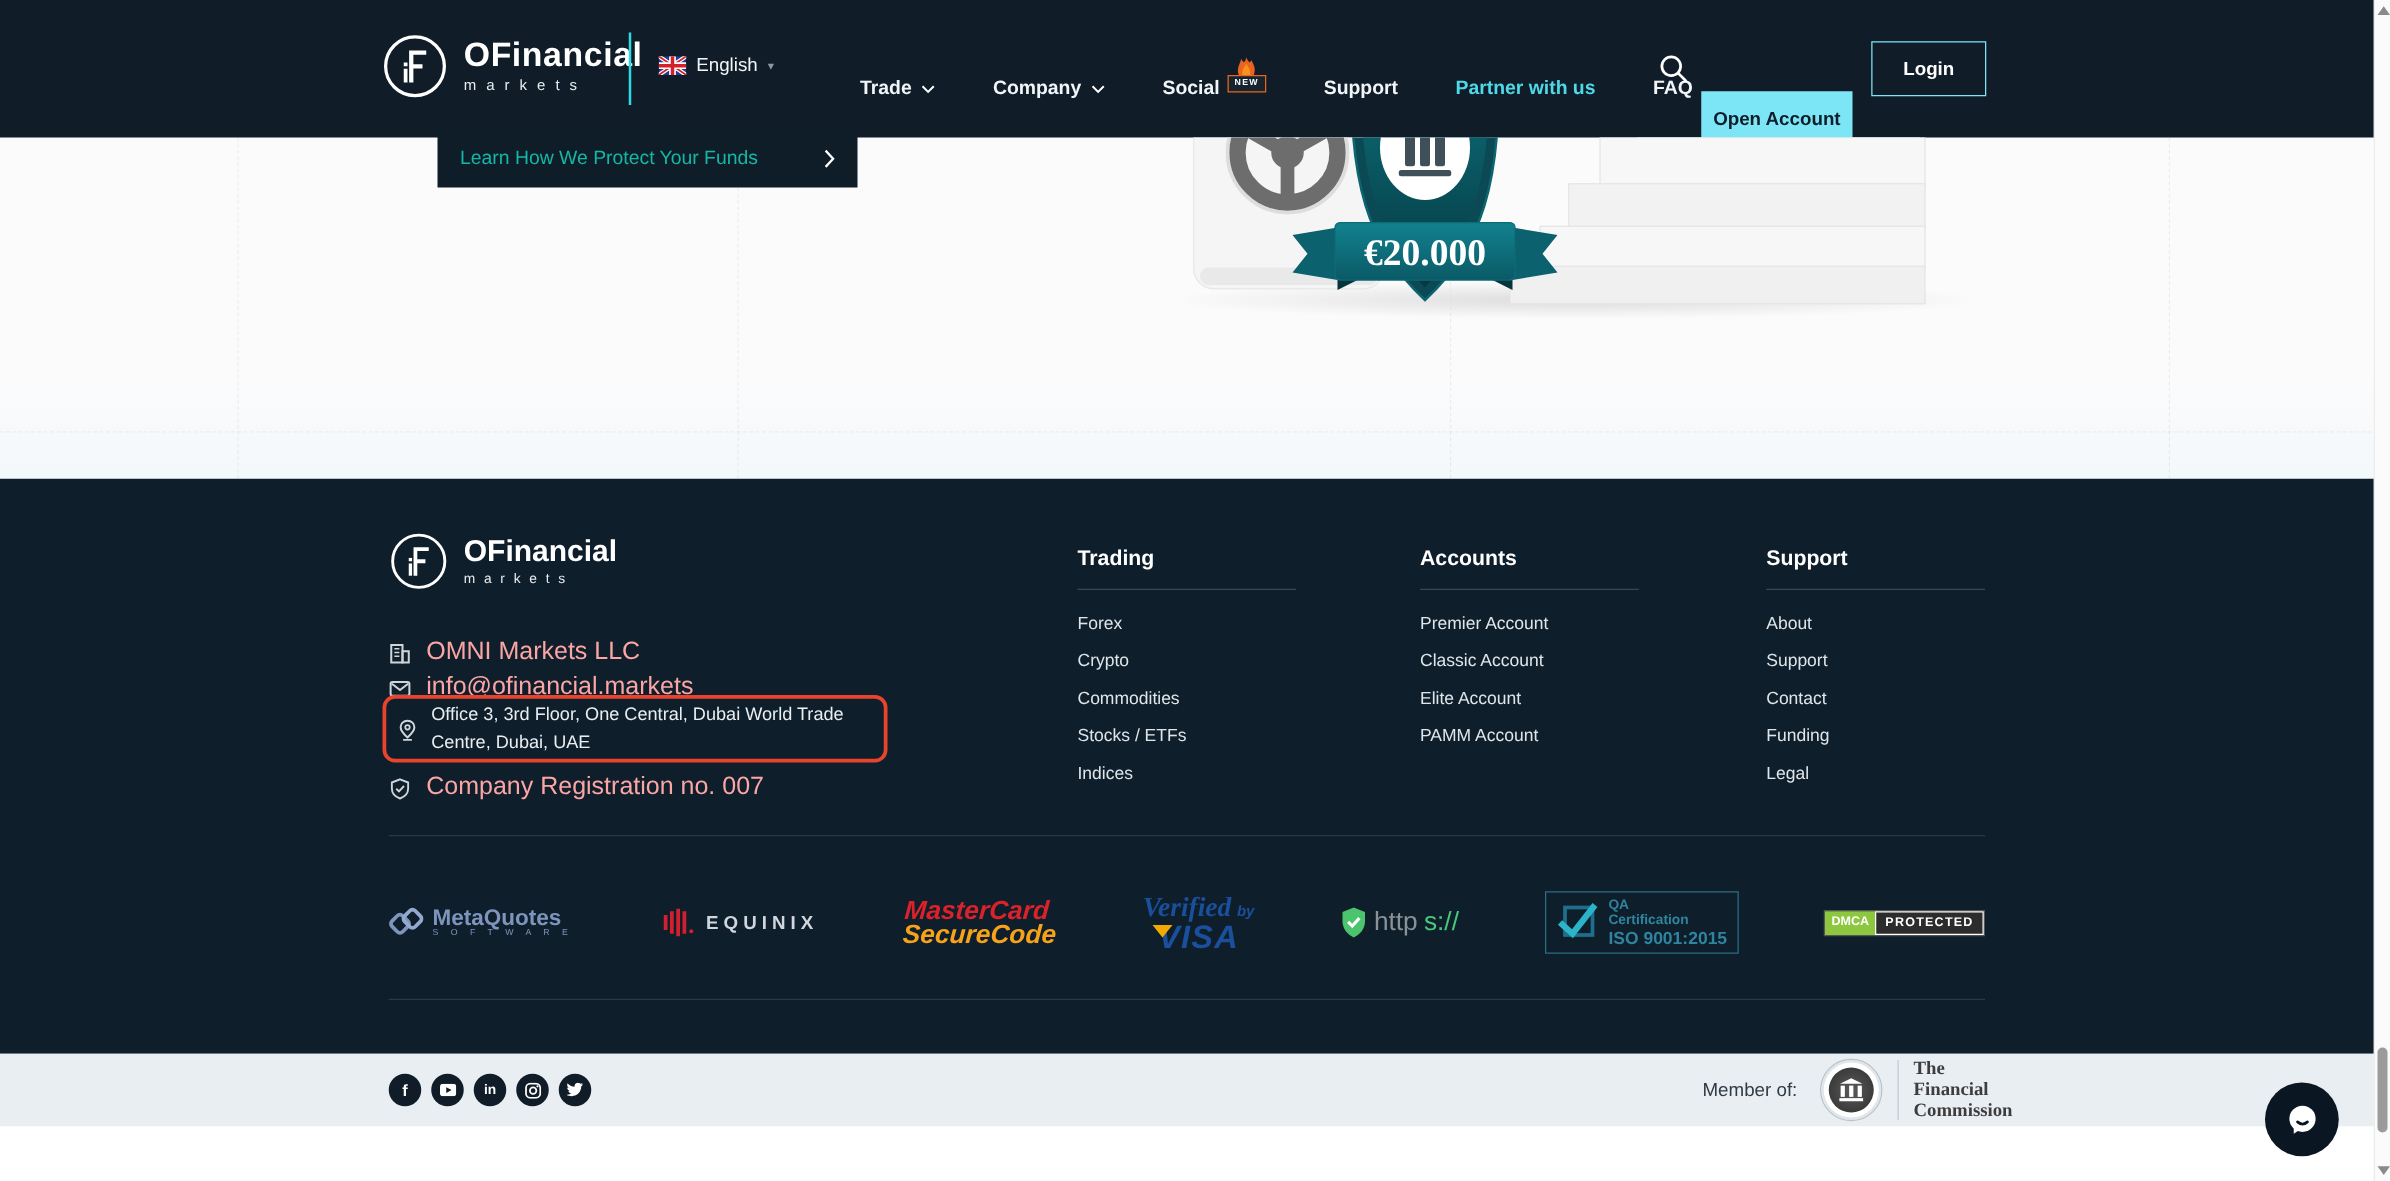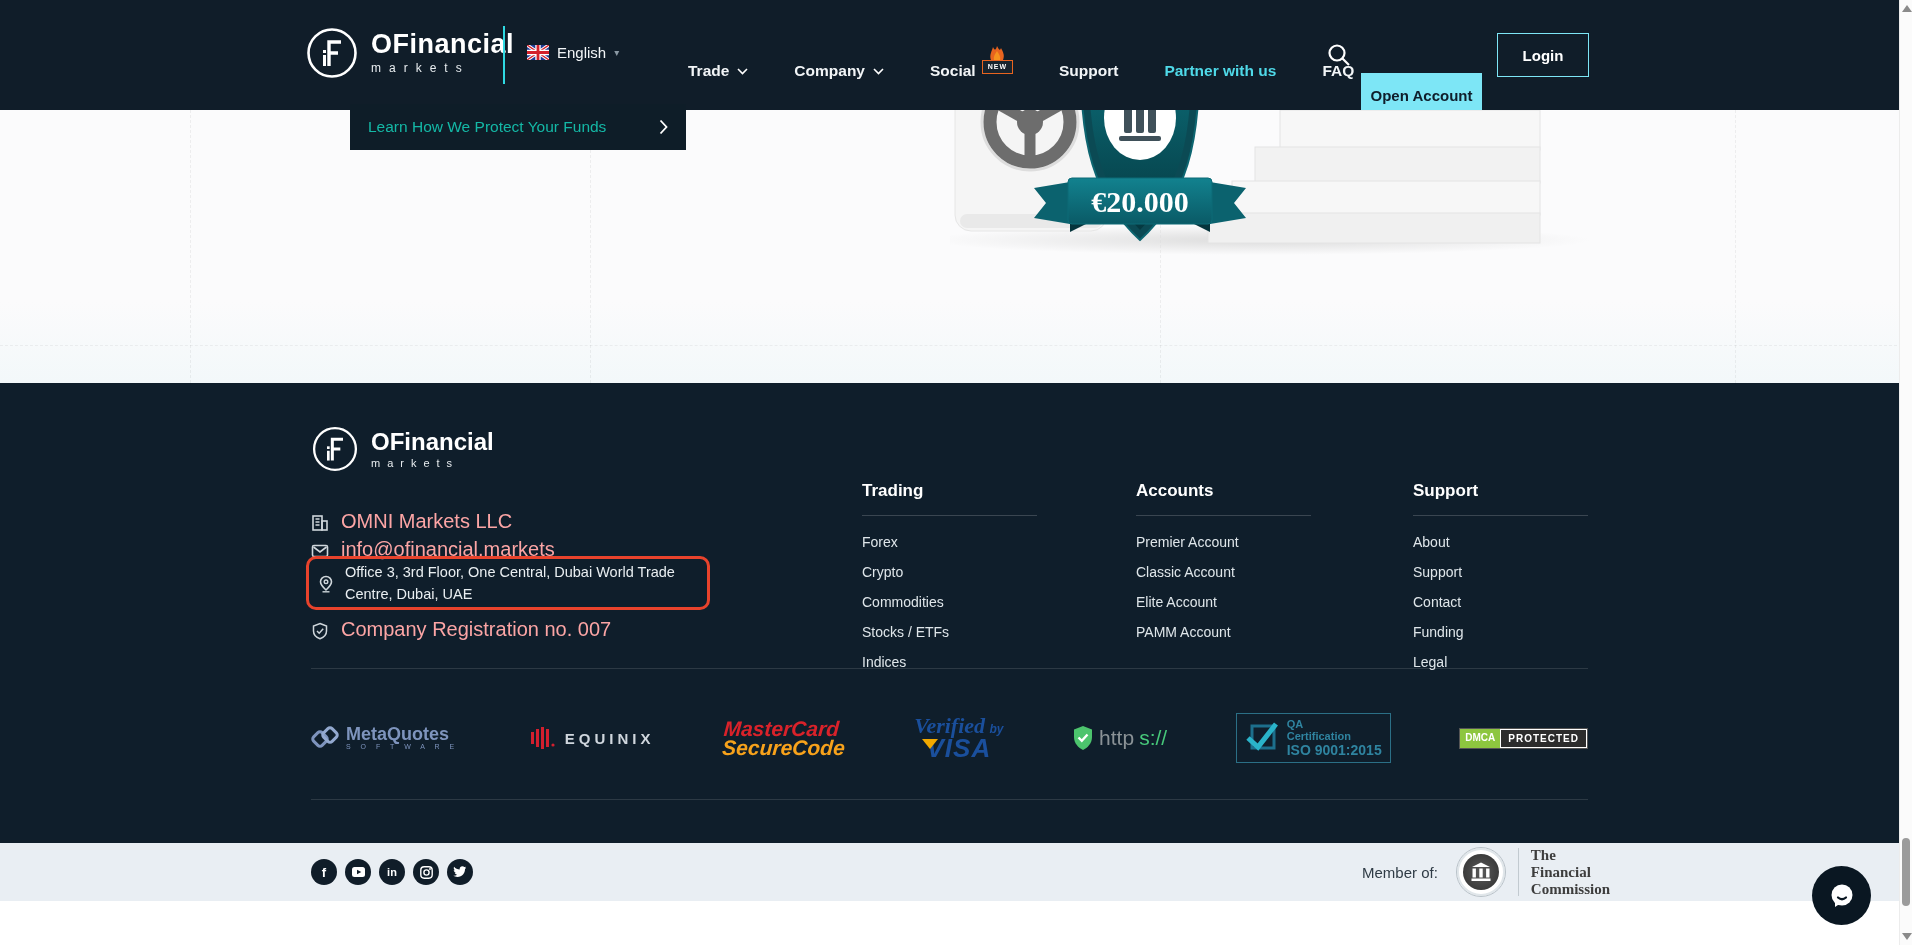--- a/index.html
+++ b/index.html
@@ -47,21 +47,21 @@
   .footer { position:absolute; top:383px; left:0; width:1912px; height:460px; background:#0f1e2b; }
   .f-brand { position:absolute; left:311px; top:42px; display:flex; align-items:center; gap:12px; }
   .f-brand .bname { color:#fff; font-size:24px; font-weight:bold; line-height:24px; }
   .f-brand .bsub  { color:#e8edf0; font-size:11px; letter-spacing:7px; margin-top:3px; }
   .c-row { position:absolute; left:311px; display:flex; align-items:flex-end; gap:12px;
     color:#fca5a5; font-size:20px; line-height:21px; }
   .c-ic { width:18px; height:18px; flex:0 0 18px; margin-top:1px; }
   .addr-box { position:absolute; left:306px; top:173px; width:404px; height:54px;
     border:3px solid #e8432c; border-radius:10px; display:flex; align-items:center; padding:0 8px; gap:10px; }
   .addr-box .txt { color:#e9eef1; font-size:14.5px; line-height:22px; }
-  .f-col { position:absolute; top:54px; width:200px;margin-top:44px; }
+  .f-col { position:absolute; top:54px; width:200px; }
   .f-col .hd { color:#fff; font-size:17px; font-weight:600; padding-bottom:14px;
     border-bottom:1px solid rgba(255,255,255,.18); width:175px; }
   .f-col ul { list-style:none; margin-top:18px; }
   .f-col li { color:#dfe6ea; font-size:14px; height:30px; cursor:pointer; }
   .f-hr { position:absolute; left:311px; width:1277px; height:1px; background:rgba(255,255,255,.12); }
   .partners { position:absolute; left:311px; top:326px; width:1277px; height:58px;
     display:flex; align-items:center; justify-content:space-between; }
 
   
   .p-meta { display:flex; align-items:center; gap:7px; }

